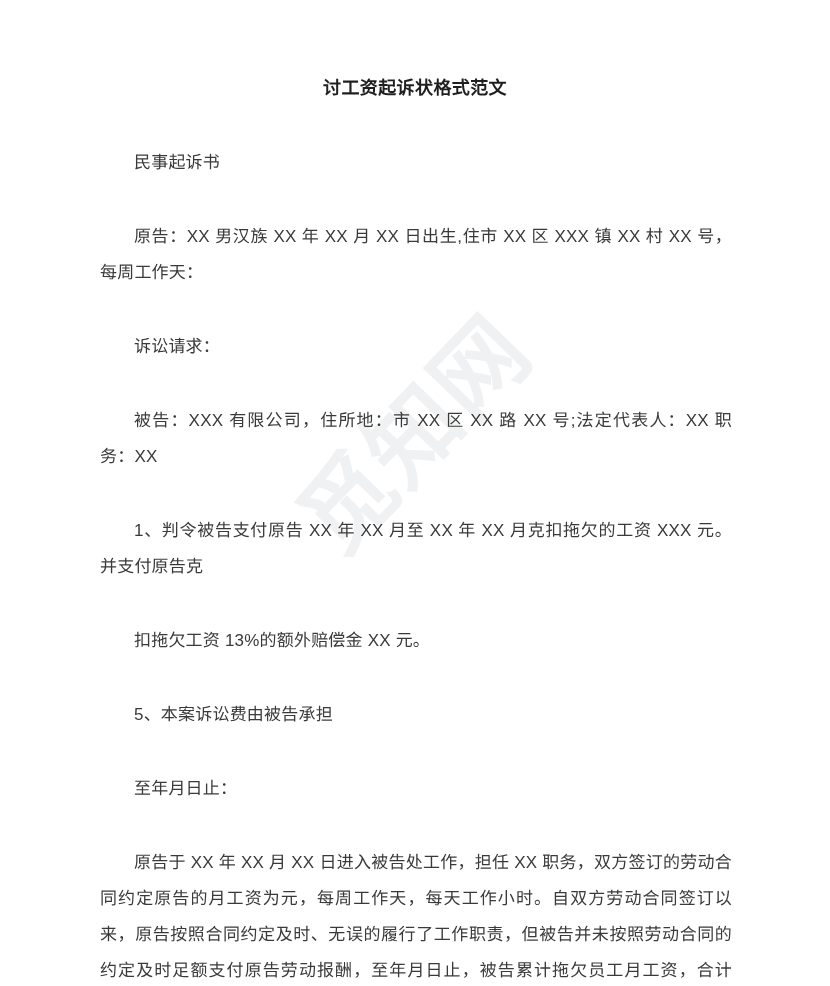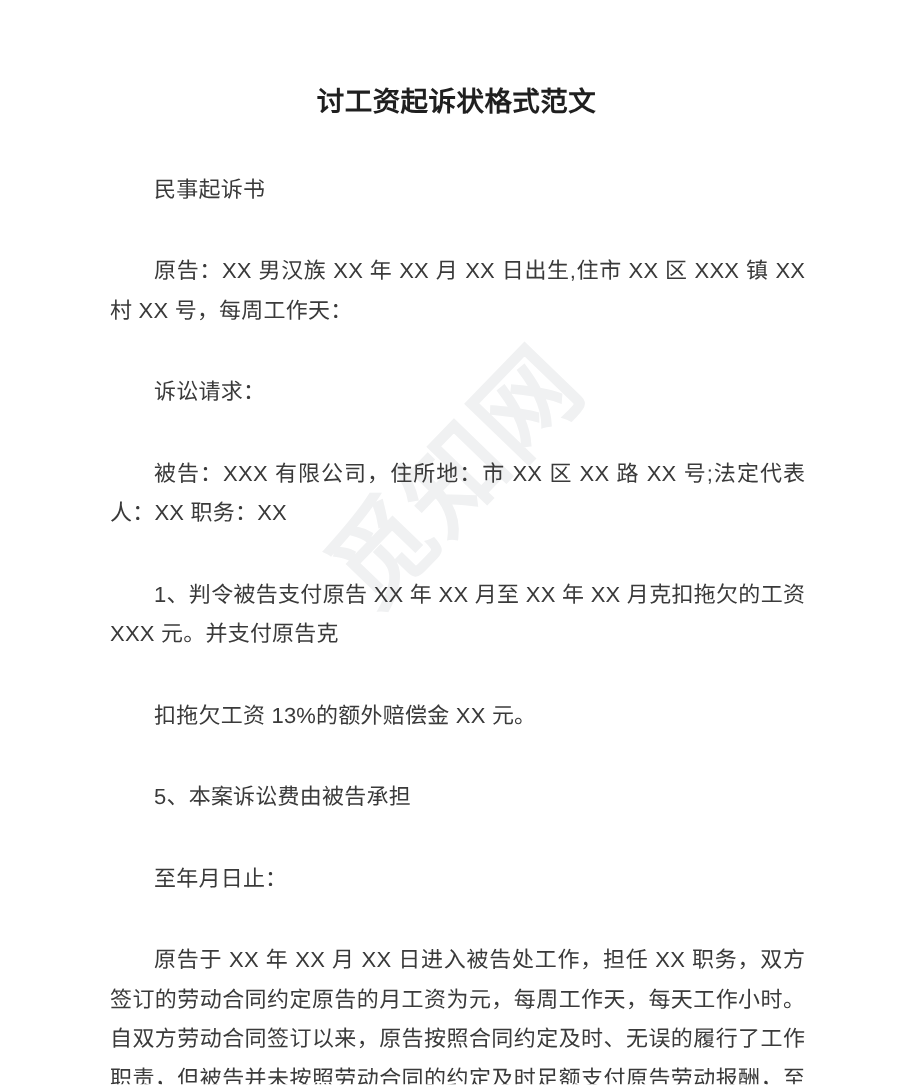--- a/index.html
+++ b/index.html
@@ -54,33 +54,33 @@
   
   .doc {
     position: relative;
     z-index: 1;
     padding: 0;
   }
   .doc-title {
     margin: 0;
     padding: 76px 0 0 0;
     text-align: center;
-    font-size: 25px;
+    font-size: 18px;
     font-weight: bold;
     color: #1f1f1f;
     letter-spacing: 0.4px;
     line-height: 1.4;
   }
   .body-block {
     margin: 0;
     padding: 0 98px 0 100px;
   }
   p.para {
     margin: 0;
-    font-size: 20px;
+    font-size: 17px;
     color: #3a3a3a;
     line-height: 36px;
     text-align: justify;
     text-justify: inter-ideograph;
     letter-spacing: 0.2px;
     word-break: break-all;
   }
   p.indent {
     text-indent: 2em;
   }

